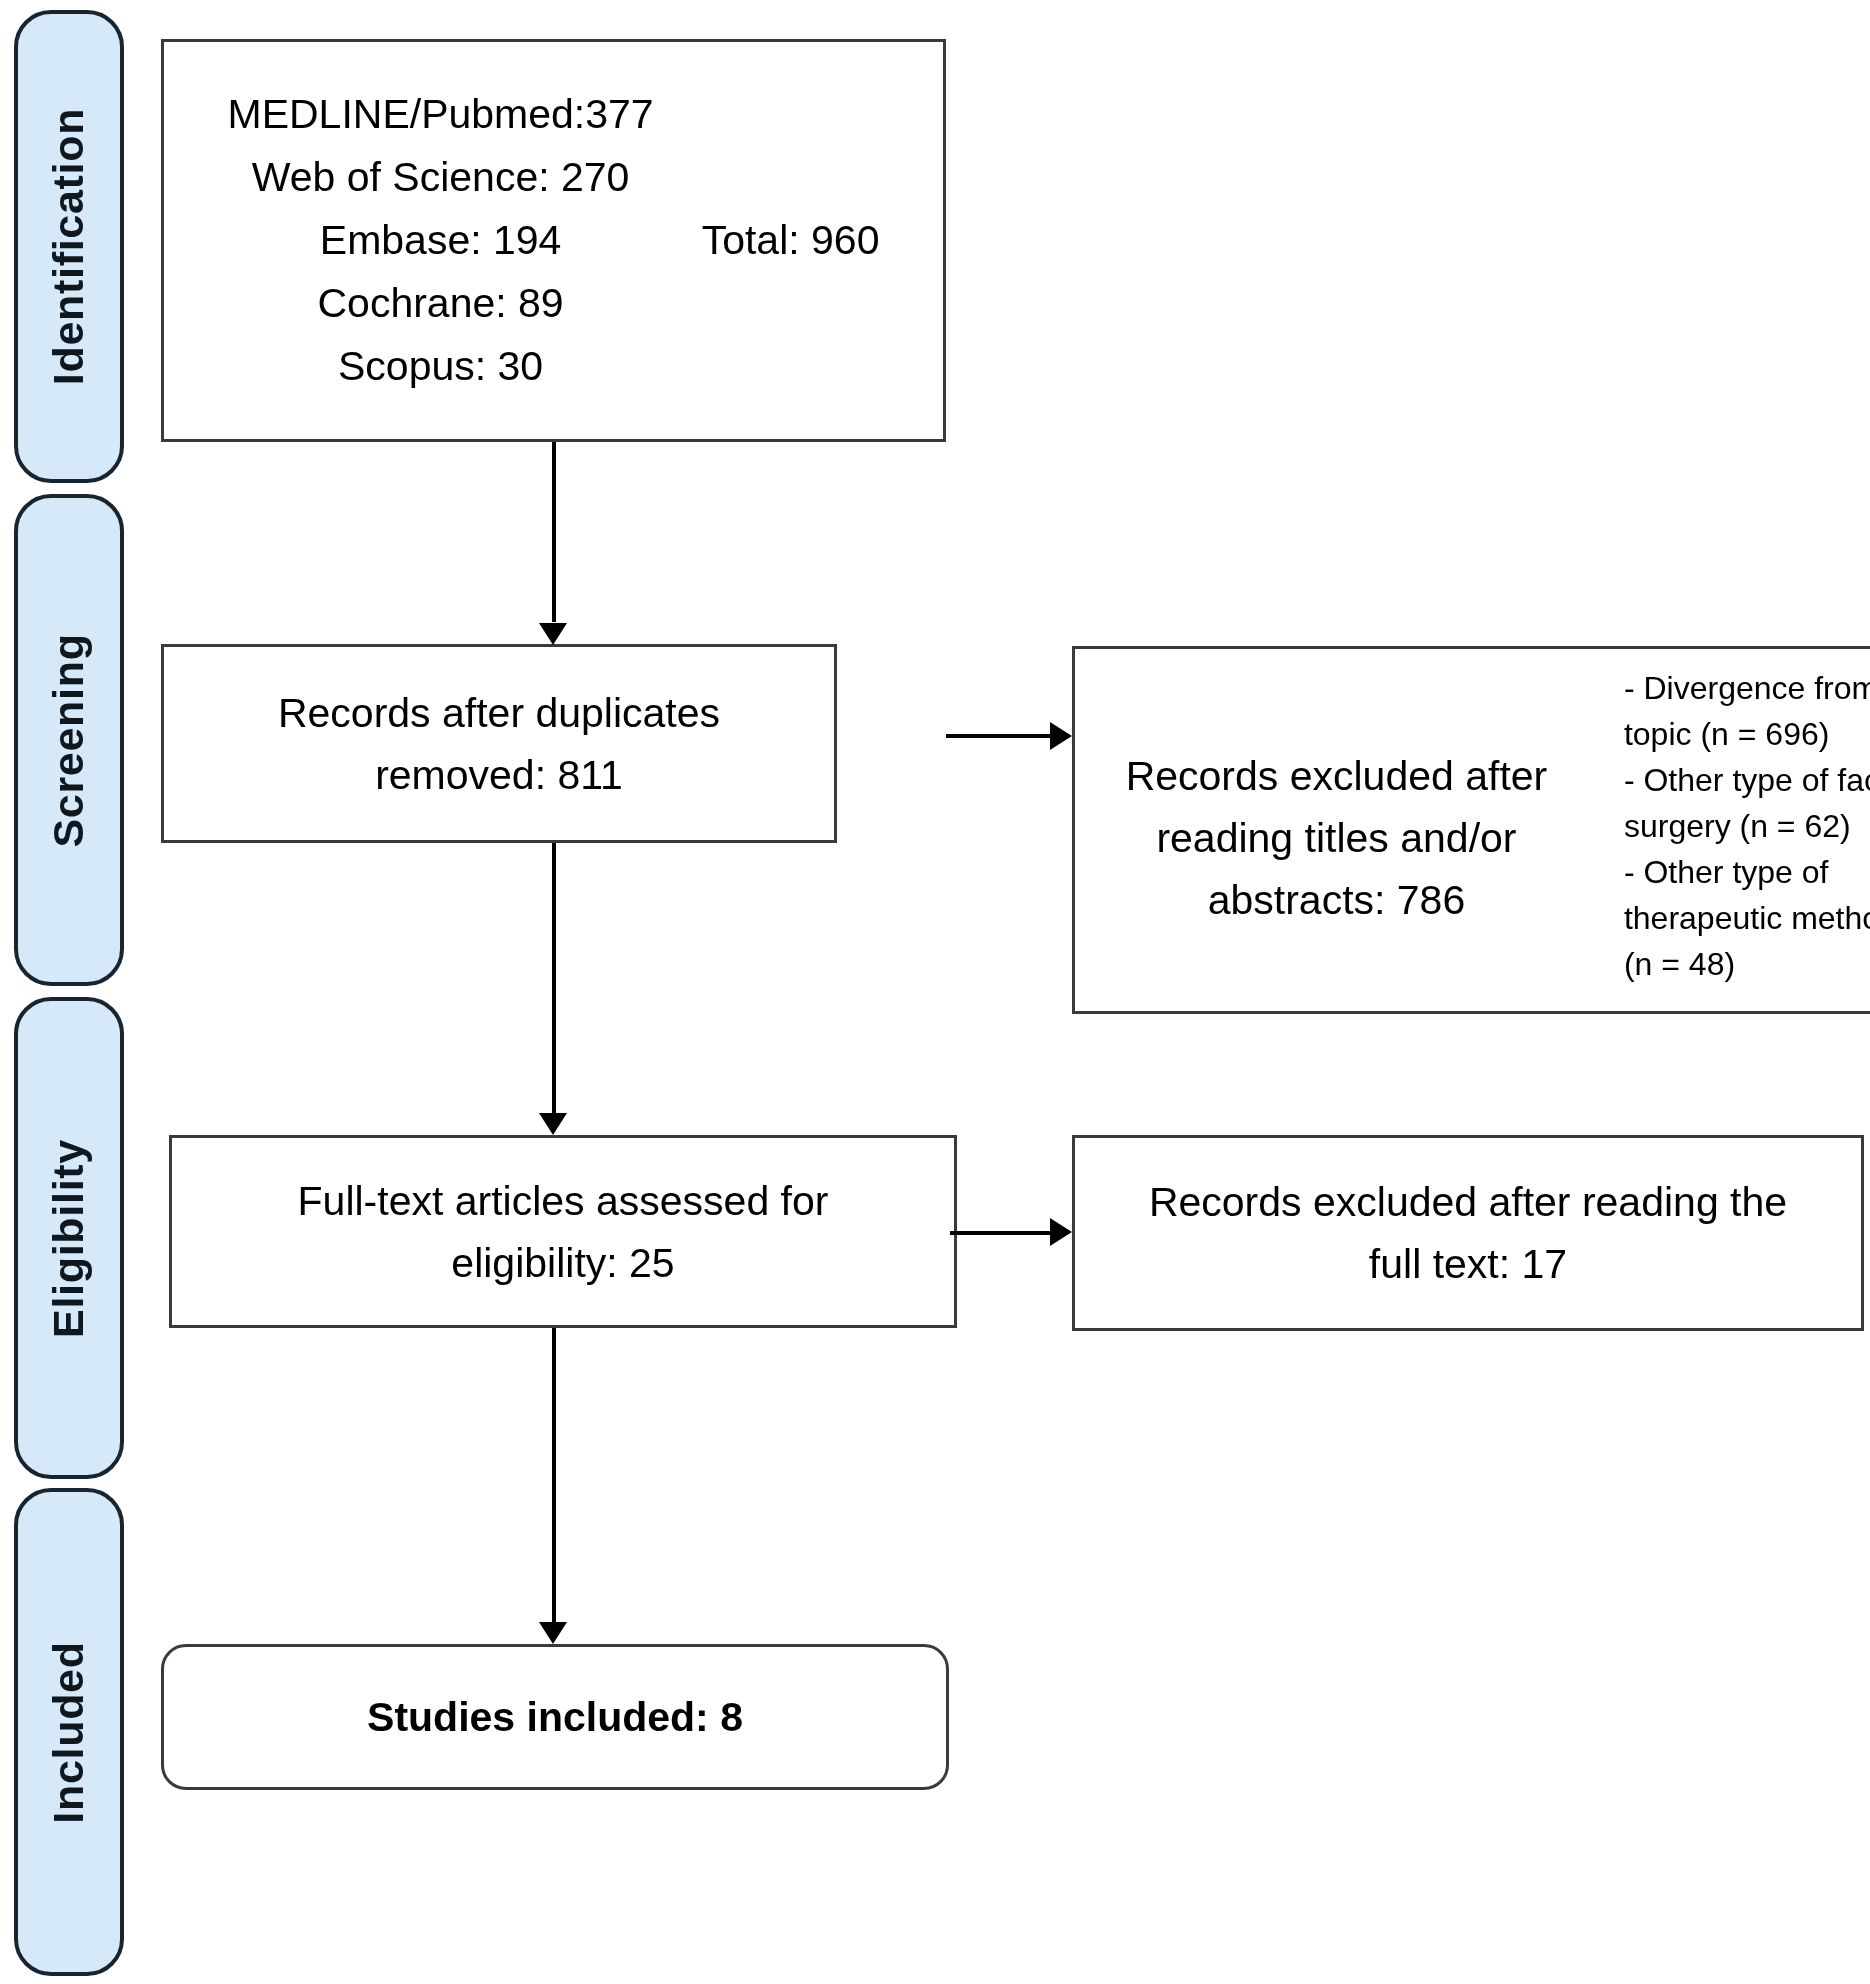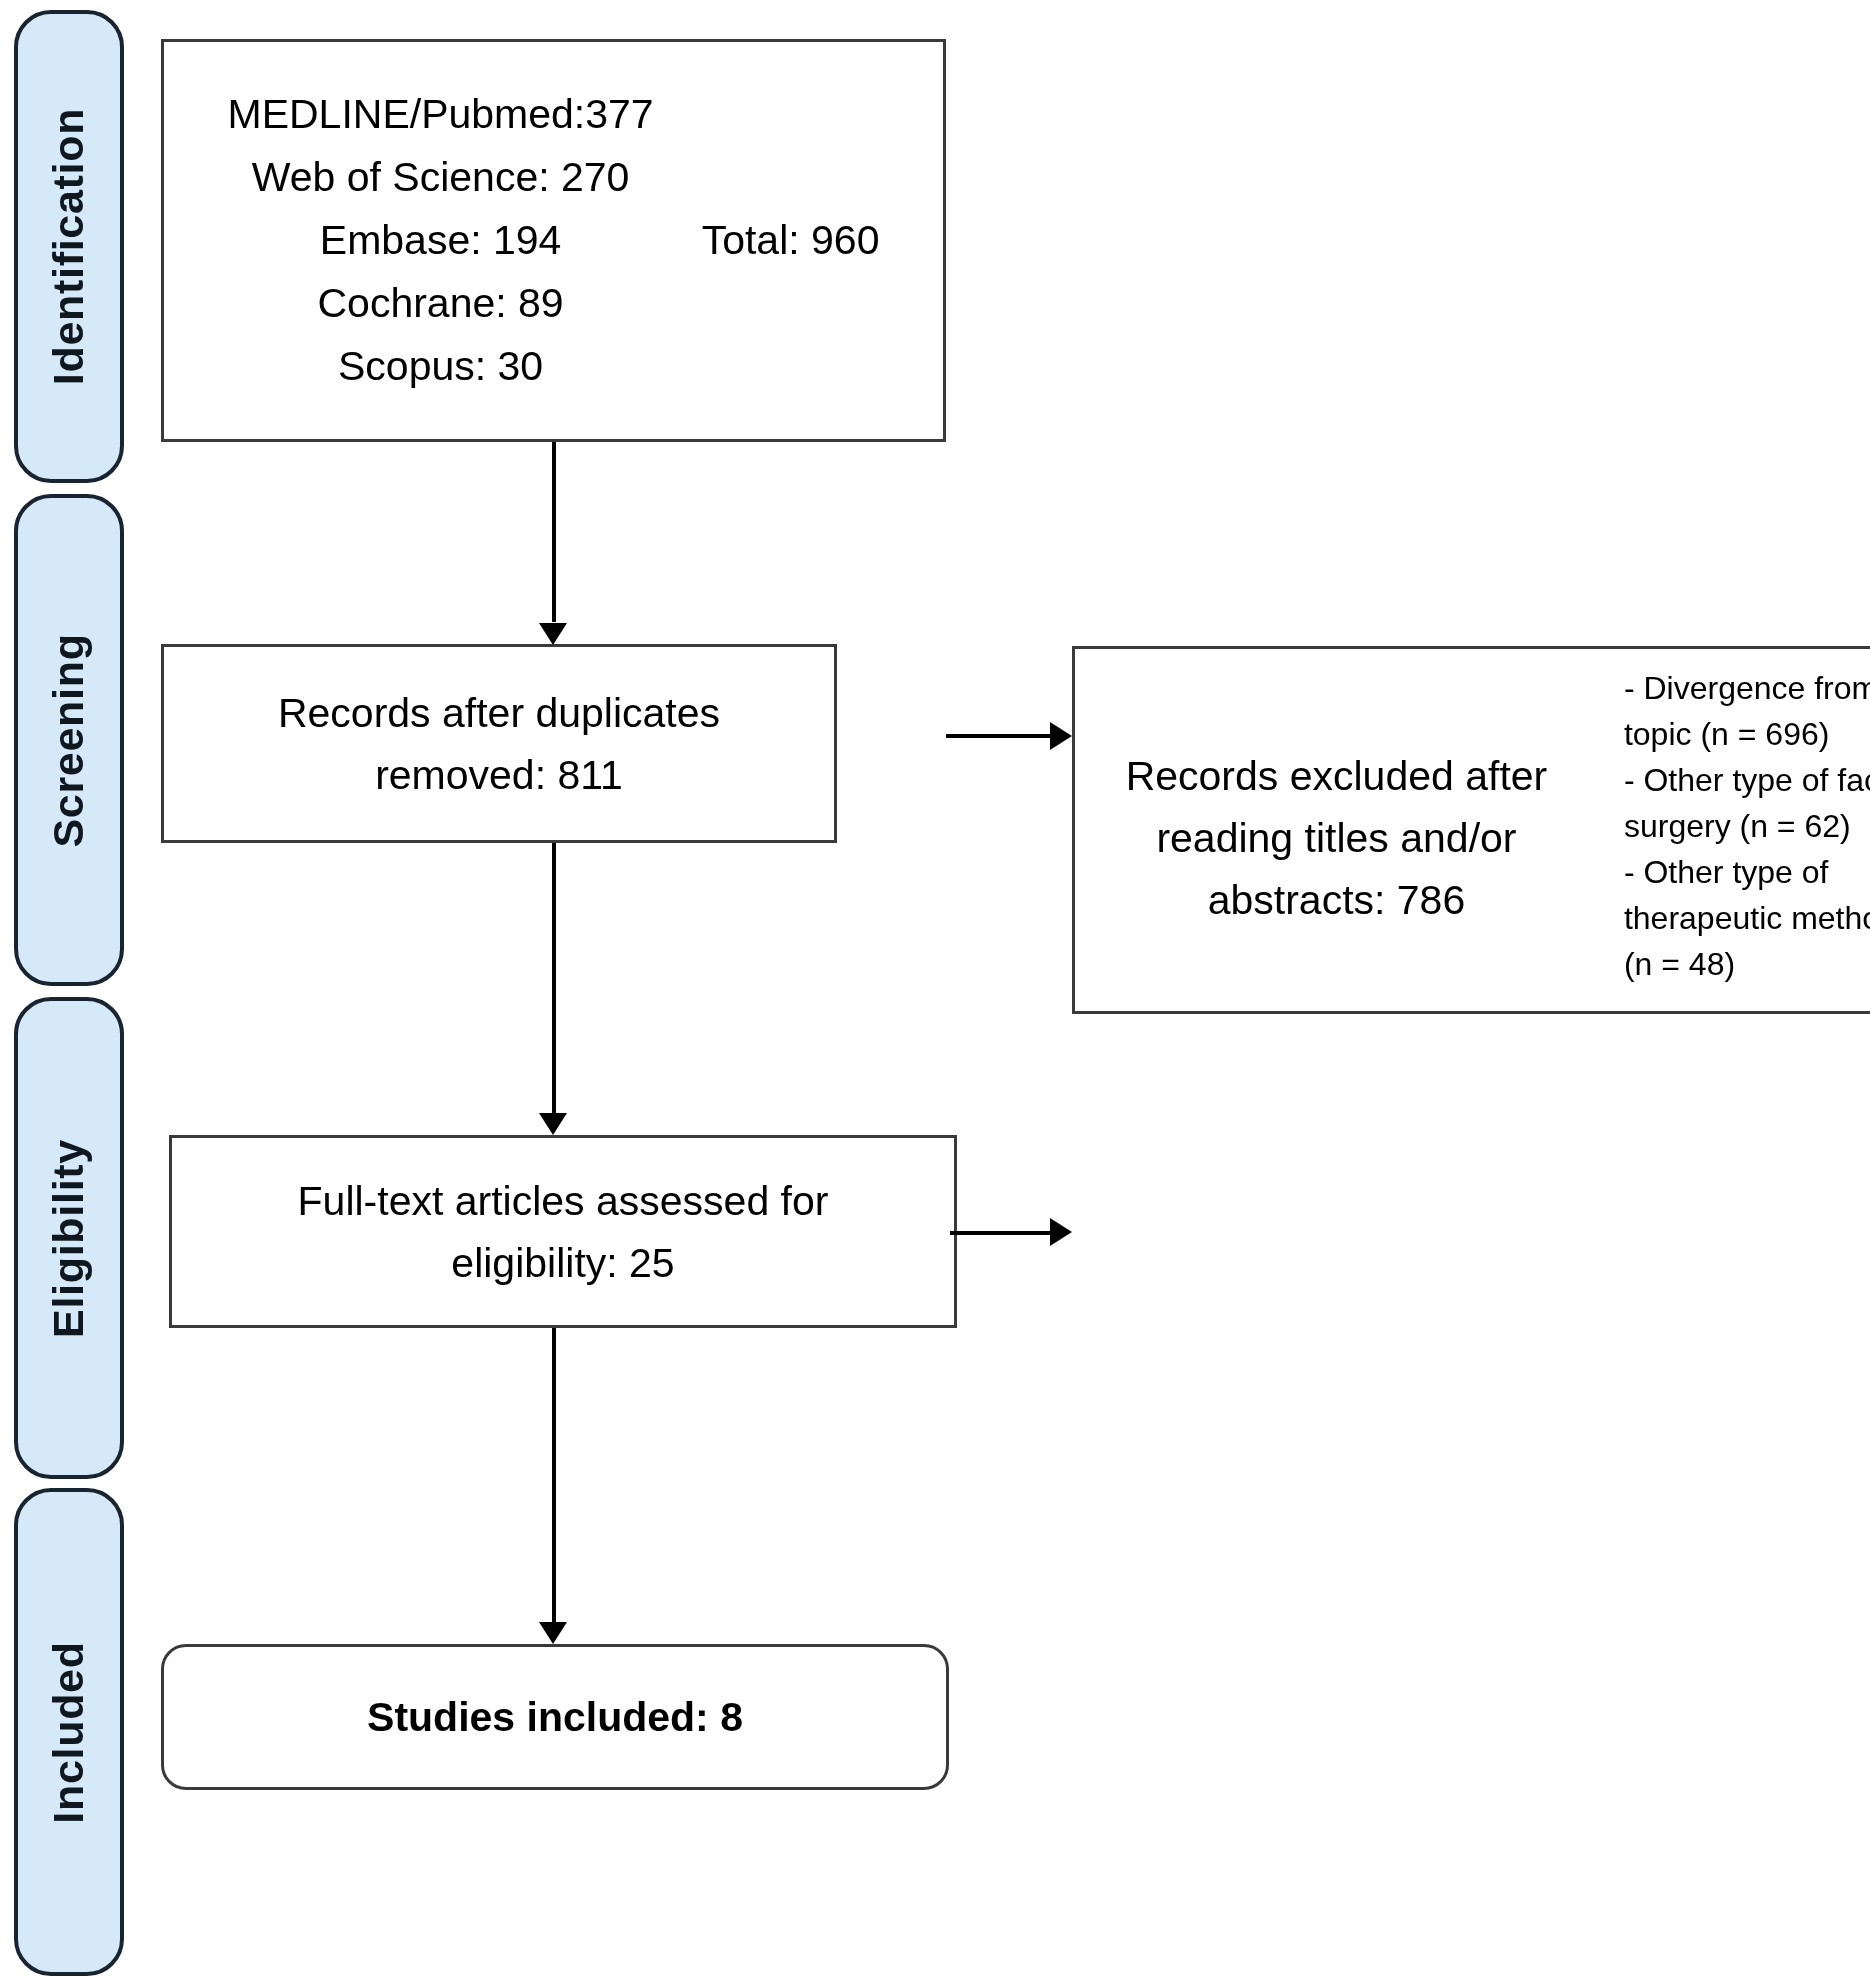--- a/index.html
+++ b/index.html
@@ -131,20 +131,23 @@
         <div class="reason-line">- Divergence from topic (n = 696)</div>
         <div class="reason-line">- Other type of facial surgery (n = 62)</div>
         <div class="reason-line">- Other type of therapeutic method (n = 48)</div>
       </div>
   </div>
 
   <div class="flowbox" id="box-fulltext-assessed">
     <span class="wrap-900">Full-text articles assessed for eligibility: 25</span>
   </div>
 
+  <div class="flowbox" id="box-excluded-fulltext">
+    <span class="wrap-1000">Records excluded after reading the full text: 17</span>
+  </div>
 
   <div class="flowbox" id="box-studies-included">
     <span>Studies included: 8</span>
   </div>
 
   <div class="vline" style="left:552px; top:442px; height:180px;"></div>
   <div class="arrow-down" style="left:539px; top:623px;"></div>
 
   <div class="hline" style="left:946px; top:734px; width:104px;"></div>
   <div class="arrow-right" style="left:1050px; top:722px;"></div>

